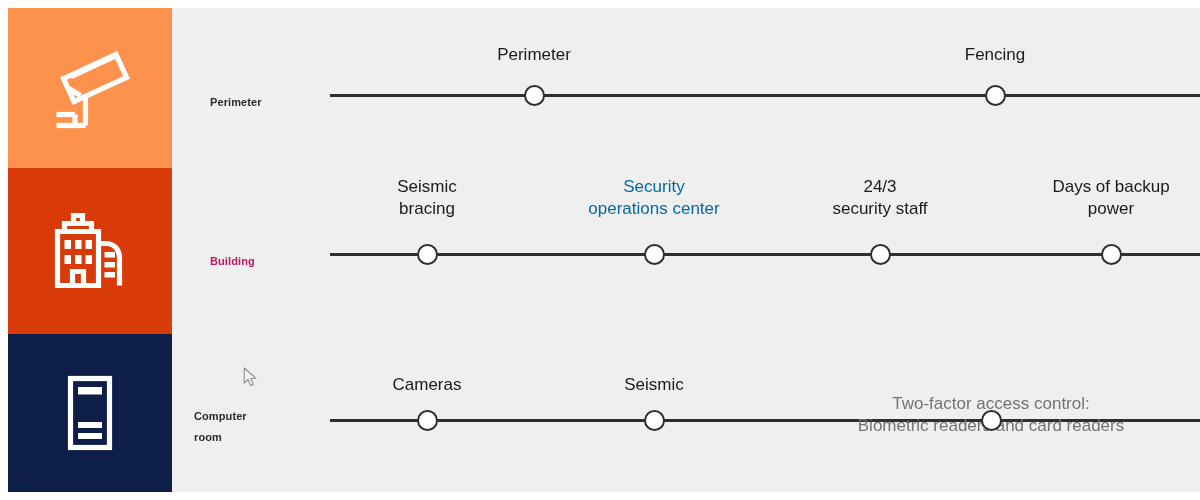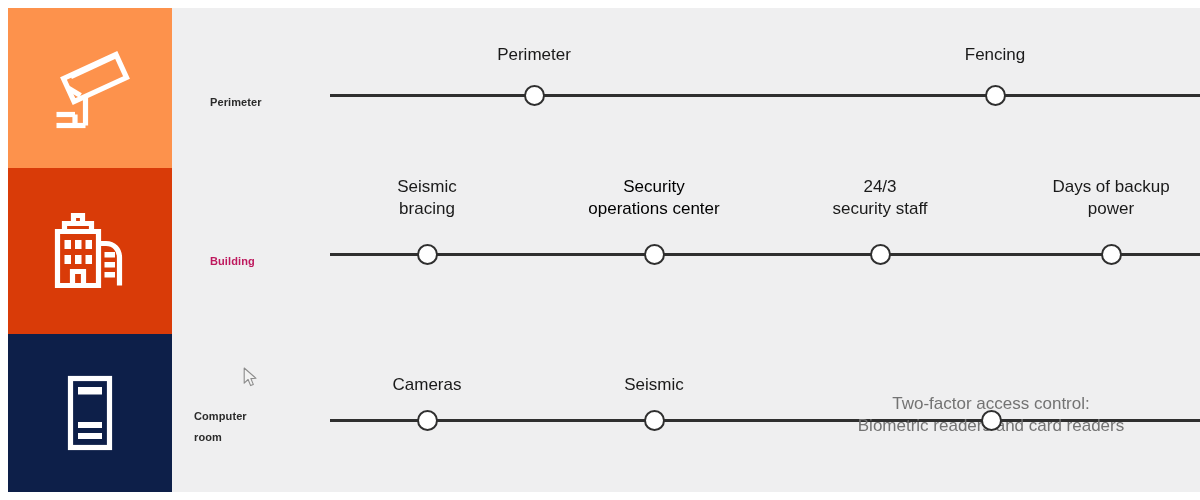--- a/index.html
+++ b/index.html
@@ -157,21 +157,21 @@
     </div>
 
     <div class="row" id="row-1">
       <div class="row-title" id="row-1-title" style="left: 38px; top: 243px; color: #be185d;">Building</div>
       <div class="axis-line" id="row-1-line" style="left: 158px; top: 245px; width: 900px; background: rgb(47, 47, 47);"></div>
 
       <div class="node-label" id="row-1-label-0" style="left: 255px; top: 168px; width: 190px; color: rgb(26, 26, 26);">Seismic
 bracing</div>
       <div class="node" id="row-1-node-0" style="left: 244.5px; top: 235.75px; background: rgb(255, 255, 255); border-color: rgb(47, 47, 47);"></div>
 
-      <div class="node-label" id="row-1-label-1" style="left: 482px; top: 168px; width: 230px; color: #000000;">Security
+      <div class="node-label" id="row-1-label-1" style="left: 482px; top: 168px; width: 230px; color: #0369a1;">Security
 operations center</div>
       <div class="node" id="row-1-node-1" style="left: 471.5px; top: 235.75px; background: rgb(255, 255, 255); border-color: rgb(47, 47, 47);"></div>
 
       <div class="node-label" id="row-1-label-2" style="left: 708px; top: 168px; width: 210px; color: rgb(26, 26, 26);">24/3
 security staff</div>
       <div class="node" id="row-1-node-2" style="left: 697.5px; top: 235.75px; background: rgb(255, 255, 255); border-color: rgb(47, 47, 47);"></div>
 
       <div class="node-label" id="row-1-label-3" style="left: 939px; top: 168px; width: 220px; color: rgb(26, 26, 26);">Days of backup
 power</div>
       <div class="node" id="row-1-node-3" style="left: 928.5px; top: 235.75px; background: rgb(255, 255, 255); border-color: rgb(47, 47, 47);"></div>

